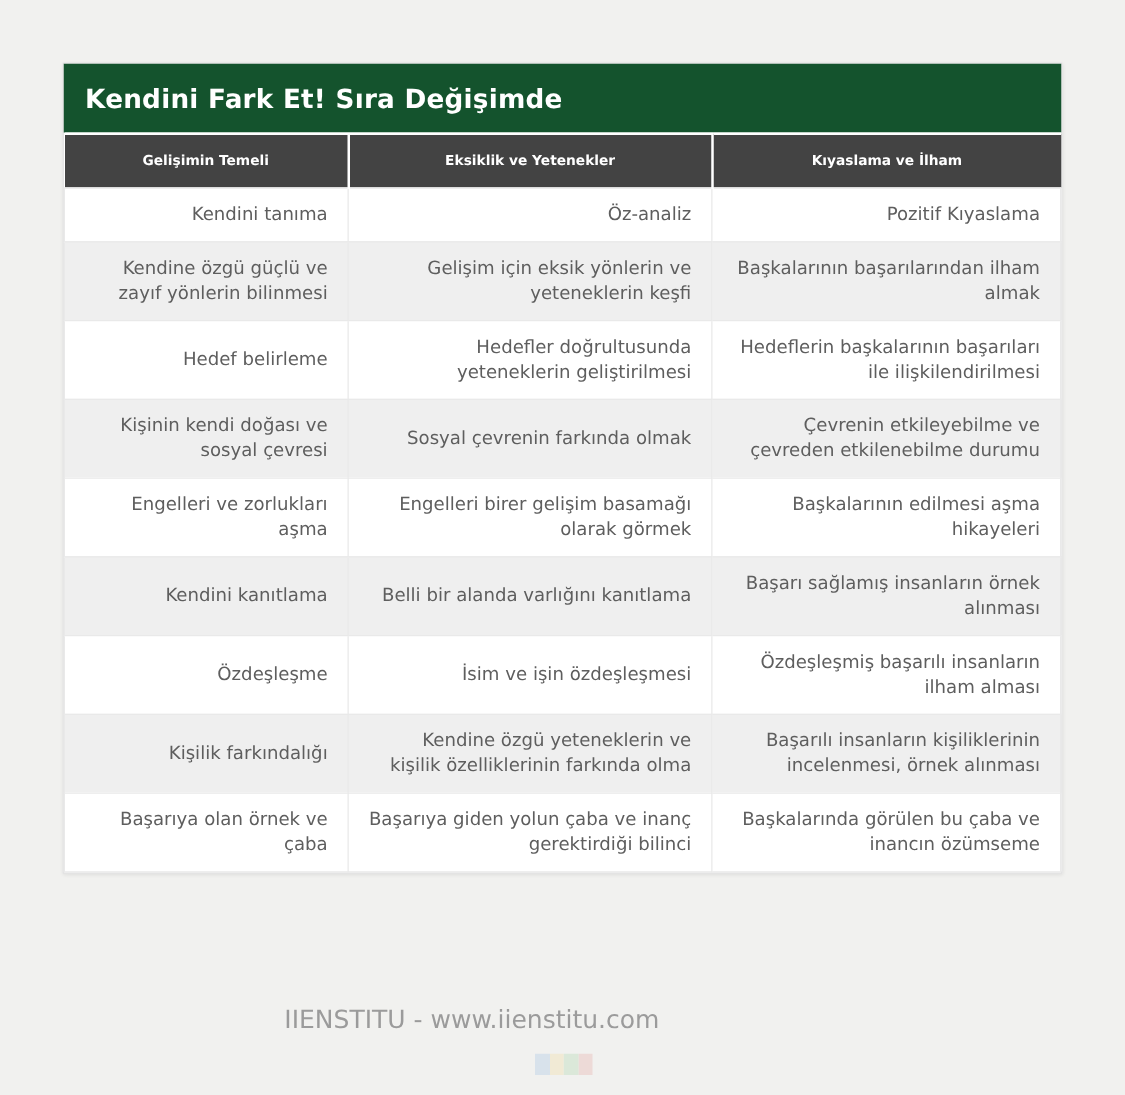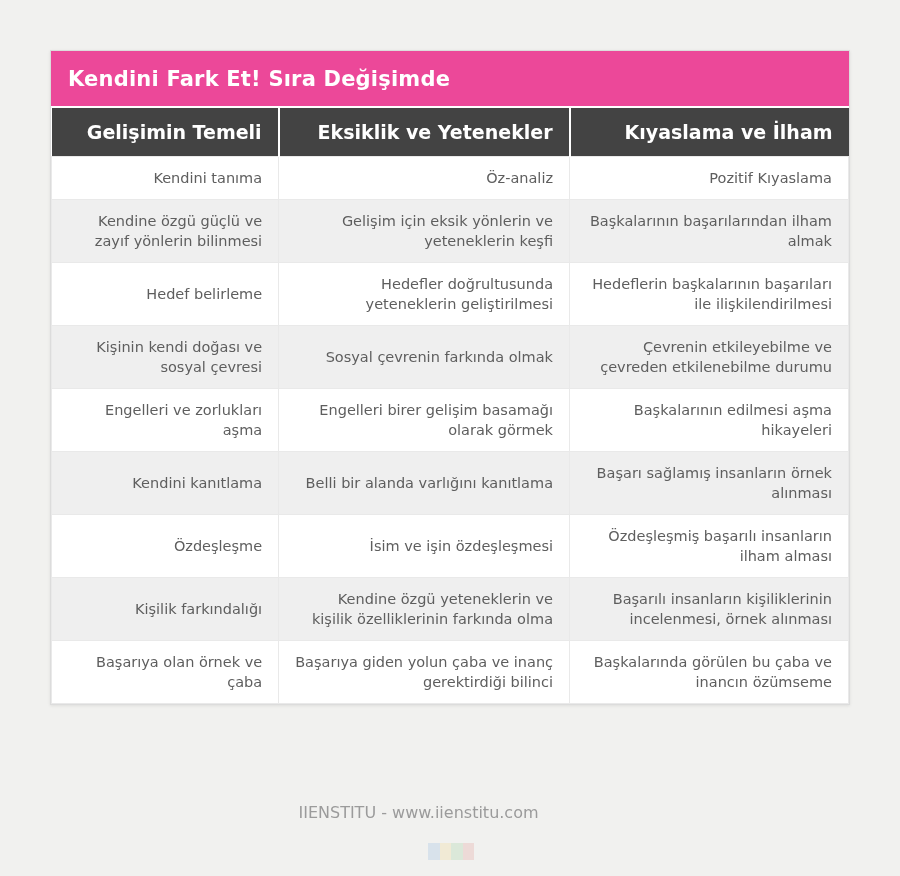--- a/index.html
+++ b/index.html
@@ -11,41 +11,41 @@
   }
   .card {
     position: absolute;
     left: 50px; top: 50px;
     width: 800px;
     background: #ffffff;
     border: 1px solid #dcdcdc;
     box-shadow: 0 1px 3px rgba(0,0,0,0.08);
   }
   .title-band {
-    background: #ec4899;
+    background: #14532d;
     color: #ffffff;
     font-size: 21px;
     font-weight: bold;
     padding: 16px 17px 15px 17px;
     letter-spacing: 0.2px;
   }
   table {
     width: 100%;
     border-collapse: collapse;
     table-layout: fixed;
   }
   col.c1 { width: 28.5%; }
   col.c2 { width: 36.5%; }
   col.c3 { width: 35%; }
   thead th {
     background: #434343;
     color: #ffffff;
-    font-size: 19px;
+    font-size: 11px;
     font-weight: bold;
-    text-align: right;
+    text-align: center;
     padding: 13px 16px;
     height: 43px;
     border-top: 2px solid #ffffff;
     border-left: 2px solid #ffffff;
     vertical-align: middle;
   }
   thead th:first-child { border-left: none; }
   tbody td {
     font-size: 14.5px;
     color: #5e5e5e;
@@ -57,23 +57,22 @@
     word-wrap: break-word;
     text-align: right;
   }
   tbody tr:nth-child(even) td { background: #efefef; }
   tbody tr:nth-child(odd) td { background: #ffffff; }
   .footer {
     position: absolute;
     left: 0; top: 803px;
     width: 755px;
     text-align: center;
-    font-size: 16px;
+    font-size: 20px;
     color: #9b9b9b;
-    margin-left: 41px;
   }
   .watermark {
     position: absolute;
     left: 428px; top: 843px;
     width: 46px; height: 17px;
     display: flex;
     opacity: 0.14;
   }
   .watermark span { flex: 1; }
 </style>

